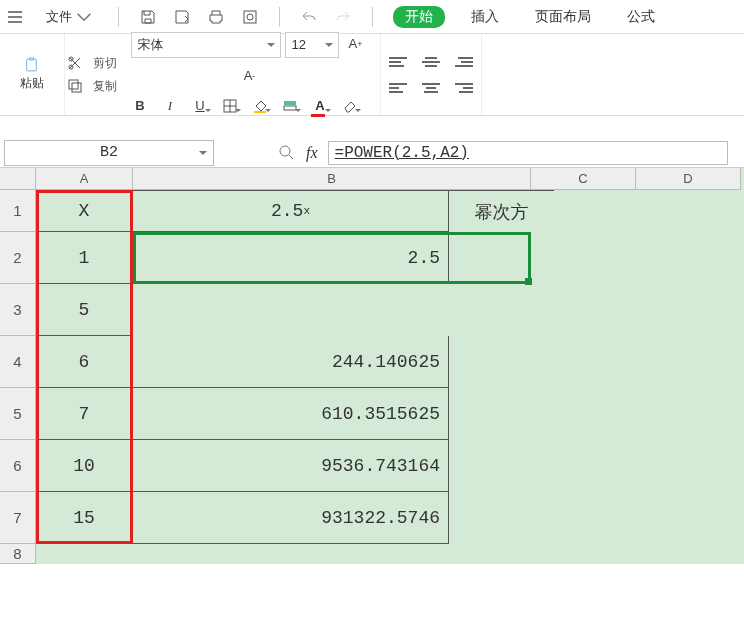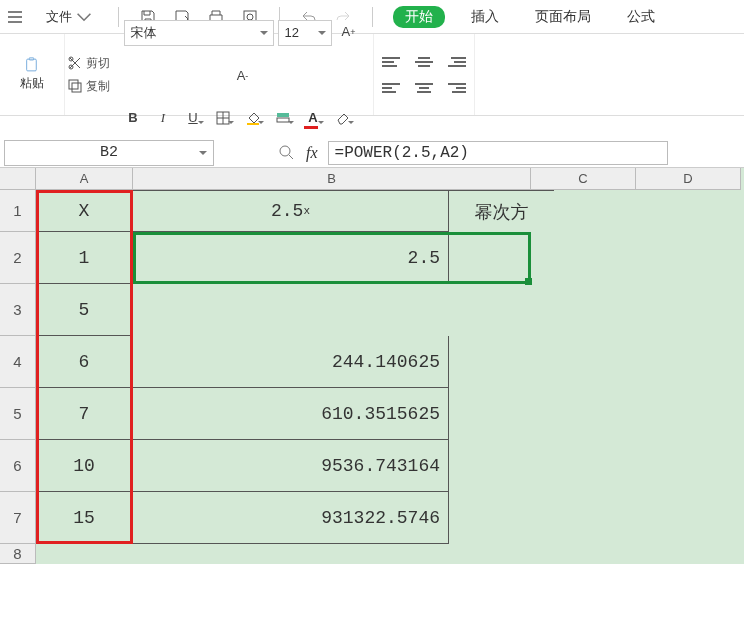--- a/index.html
+++ b/index.html
@@ -8,38 +8,38 @@
   .menu-btn { display:flex; align-items:center; gap:4px; padding:2px 6px; cursor:pointer; }
   .vline { width:1px; height:20px; background:#ccc; margin:0 4px; }
   .ticon { width:18px; height:18px; display:flex; align-items:center; justify-content:center; color:#555; }
   .tab { padding:2px 10px; font-size:14px; }
   .tab.active { background:#22b14c; color:#fff; border-radius:10px; padding:2px 12px; }
   .ribbon { display:flex; height:82px; border-bottom:1px solid #ddd; }
   .rgroup { display:flex; flex-direction:column; justify-content:center; padding:4px 6px; border-right:1px solid #eee; }
   .paste-group { align-items:center; padding:4px 20px; }
   .paste-btn { display:flex; flex-direction:column; align-items:center; gap:2px; cursor:pointer; }
   .side-col { display:flex; flex-direction:column; gap:6px; padding:4px 2px; justify-content:center; }
-  .side-item { display:flex; align-items:center; gap:3px; font-size:12px; cursor:pointer; color:#555; }
+  .side-item { display:flex; align-items:center; gap:10px; font-size:12px; cursor:pointer; color:#555; }
   .brush-col { display:flex; flex-direction:column; align-items:center; justify-content:center; padding:4px 8px; gap:2px; cursor:pointer; }
-  .font-group { flex-direction:row; flex-wrap:wrap; width:262px; align-content:center; gap:18px 4px; padding:6px 8px; }
+  .font-group { flex-direction:row; flex-wrap:wrap; width:262px; align-content:center; gap:6px 4px; padding:6px 8px; }
   .select { height:26px; border:1px solid #ccc; background:#fff; padding:0 18px 0 6px; position:relative; font-size:13px; display:flex; align-items:center; cursor:pointer; }
   .select::after { content:""; position:absolute; right:5px; top:10px; border:4px solid transparent; border-top-color:#777; }
   .font-row2 { display:flex; gap:4px; align-items:center; }
   .fbtn { width:26px; height:24px; display:flex; align-items:center; justify-content:center; cursor:pointer; color:#444; position:relative; }
   .dd::after { content:""; position:absolute; right:2px; bottom:3px; border:3px solid transparent; border-top-color:#777; }
   .align-group { flex-direction:column; gap:6px; padding:6px 8px; }
   .align-row { display:flex; gap:6px; }
   .align-btn { width:24px; height:20px; cursor:pointer; display:flex; flex-direction:column; justify-content:center; gap:2px; }
   .aline { height:2px; background:#666; }
   .formula-bar { display:flex; align-items:center; height:30px; border-bottom:1px solid #ccc; margin-top:22px; }
   .namebox { width:210px; height:26px; border:1px solid #bbb; margin:0 4px; background:#fff; display:flex; align-items:center; justify-content:center; font-family:"Courier New",monospace; font-size:15px; position:relative; }
   .namebox::after { content:""; position:absolute; right:6px; top:10px; border:4px solid transparent; border-top-color:#777; }
   .fx-area { display:flex; align-items:center; gap:10px; margin-left:60px; }
   .fx-label { font-style:italic; font-family:serif; font-size:16px; }
-  .formula-input { font-family:"Courier New",monospace; font-size:16px; border:1px solid #bbb; padding:2px 6px; height:24px; width:340px; display:flex; align-items:center; }
+  .formula-input { font-family:"Courier New",monospace; font-size:16px; border:1px solid #bbb; padding:2px 6px; height:24px; width:400px; display:flex; align-items:center;text-decoration:underline; }
   .grid { position:relative; background:#d4e9d6; }
   .col-headers { display:flex; height:22px; }
   .corner { width:36px; height:22px; background:#eee; border-right:1px solid #bbb; border-bottom:1px solid #bbb; }
   .ch { height:22px; background:#eee; border-right:1px solid #bbb; border-bottom:1px solid #bbb; display:flex; align-items:center; justify-content:center; color:#555; font-size:13px; }
   .ch-a { width:97px; } .ch-b { width:398px; } .ch-c { width:105px; } .ch-d { width:105px; }
   .row { display:flex; }
   .rh { width:36px; background:#eee; border-right:1px solid #bbb; border-bottom:1px solid #bbb; display:flex; align-items:center; justify-content:center; color:#555; font-size:15px; }
   .cell { border-right:1px solid #555; border-bottom:1px solid #555; display:flex; align-items:center; font-family:"SimSun","Courier New",monospace; font-size:18px; padding:0 8px; background:#d4e9d6; }
   .ca { width:97px; justify-content:center; }
   .cb { width:316px; justify-content:flex-end; }

